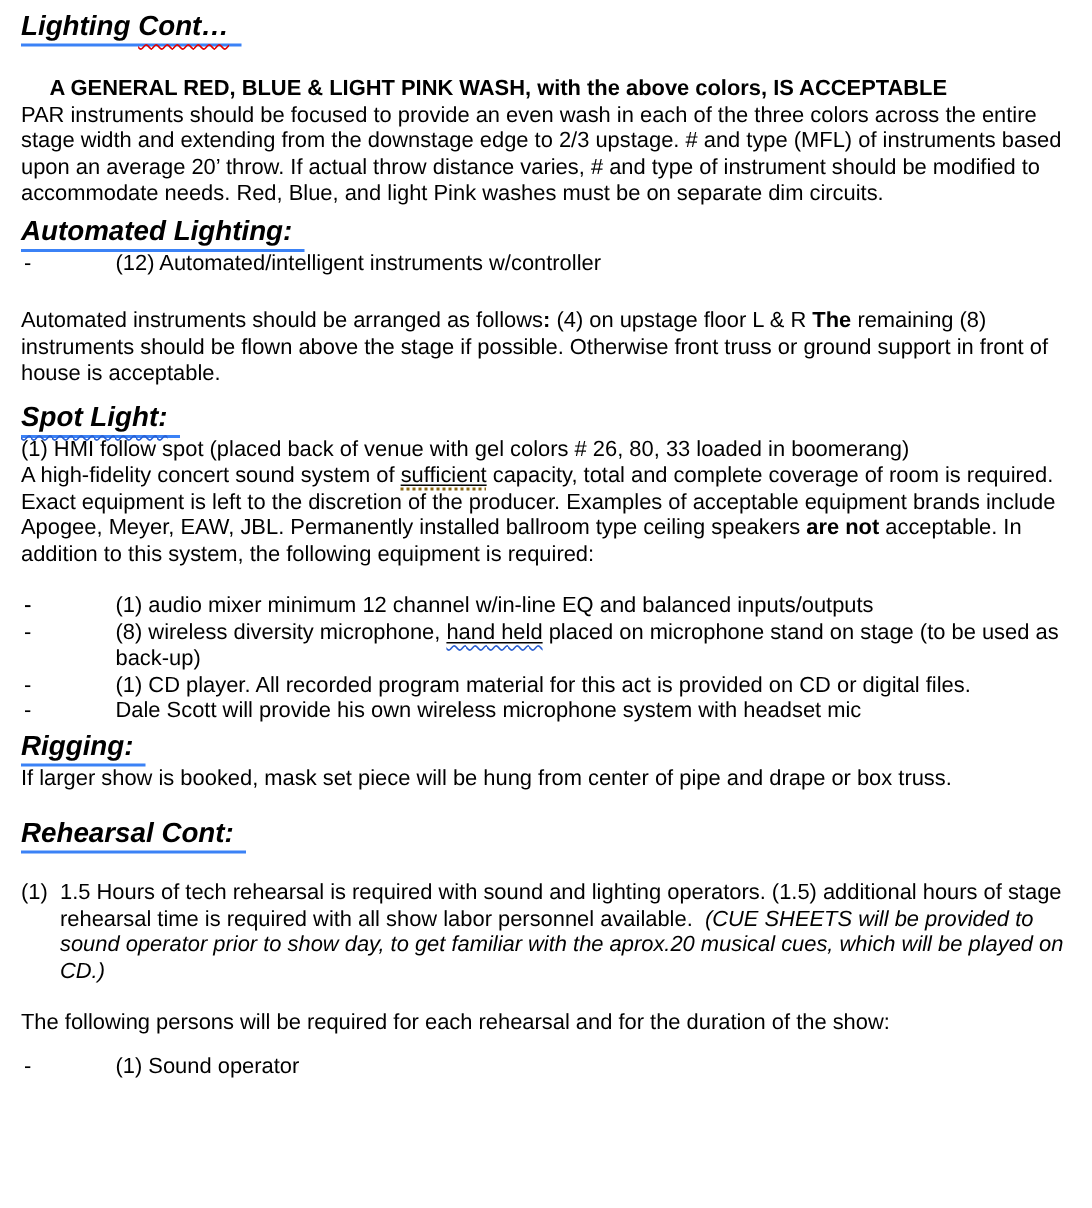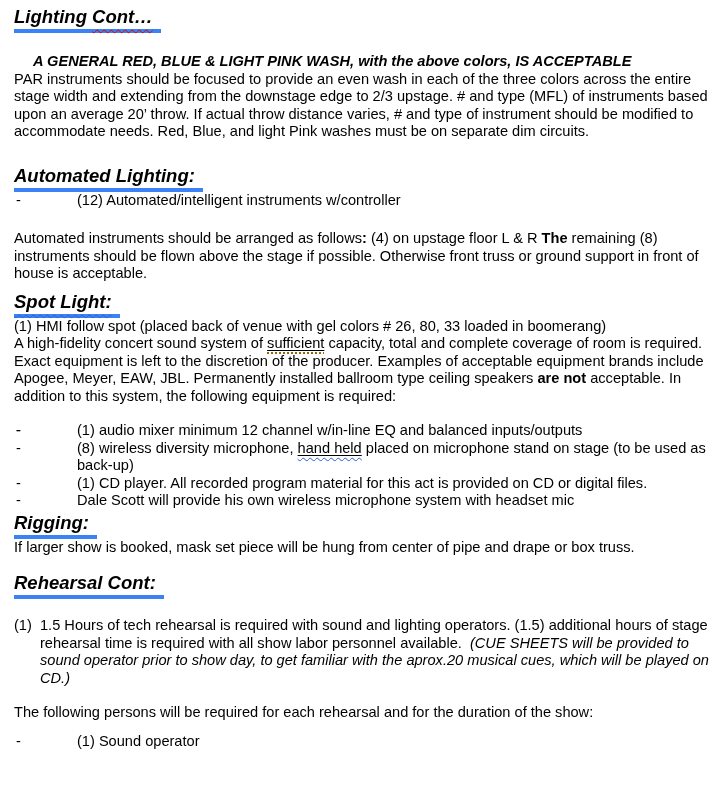--- a/index.html
+++ b/index.html
@@ -13,33 +13,33 @@
   .page { padding: 6px 14px 0 14px; }
 
   
   .sec {
     font-size: 18.5px; line-height: 22px;
     font-weight: bold; font-style: italic;
     margin: 0; padding: 0;
   }
   .hline {
     display: inline-block;
-    border-bottom: 4px solid #3b82f6;
+    border-bottom: 2px solid #3b82f6;
     padding: 0 8px 1px 0;
   }
   .mb-h1   { margin-bottom: 20px; }
-  .mt-auto { margin-top: 24px; }
+  .mt-auto { margin-top: 4px; }
   .mt-spot { margin-top: 8px; }
   .mt-sound{ margin-top: 17px; }
   .mt-rig  { margin-top: 2px; }
   .mt-reh  { margin-top: 16px; }
   .mt-lab  { margin-top: 14px; }
 
   p { margin: 0; }
-  .subtitle { font-weight: bold; font-style: italic; padding-left: 19px; }
+  .subtitle { font-weight: bold; padding-left: 19px; }
   .mt17 { margin-top: 21px; }
   .mt19 { margin-top: 17px; }
   .mt20 { margin-top: 18px; }
   .mt11 { margin-top: 11px; }
 
   
   .sq-red   { text-decoration: underline wavy #e00000; text-decoration-thickness: 1px; text-underline-offset: 6px; }
   .sq-blue-h{ text-decoration: underline wavy #2a5fd0; text-decoration-thickness: 1px; text-underline-offset: 6px; }
   .u        { text-decoration: underline solid #000;   text-decoration-thickness: 1px; text-underline-offset: 2px; }
   .u .sq-blue  { text-decoration: underline wavy  #2a5fd0; text-decoration-thickness: 1px; text-underline-offset: 4px; }

